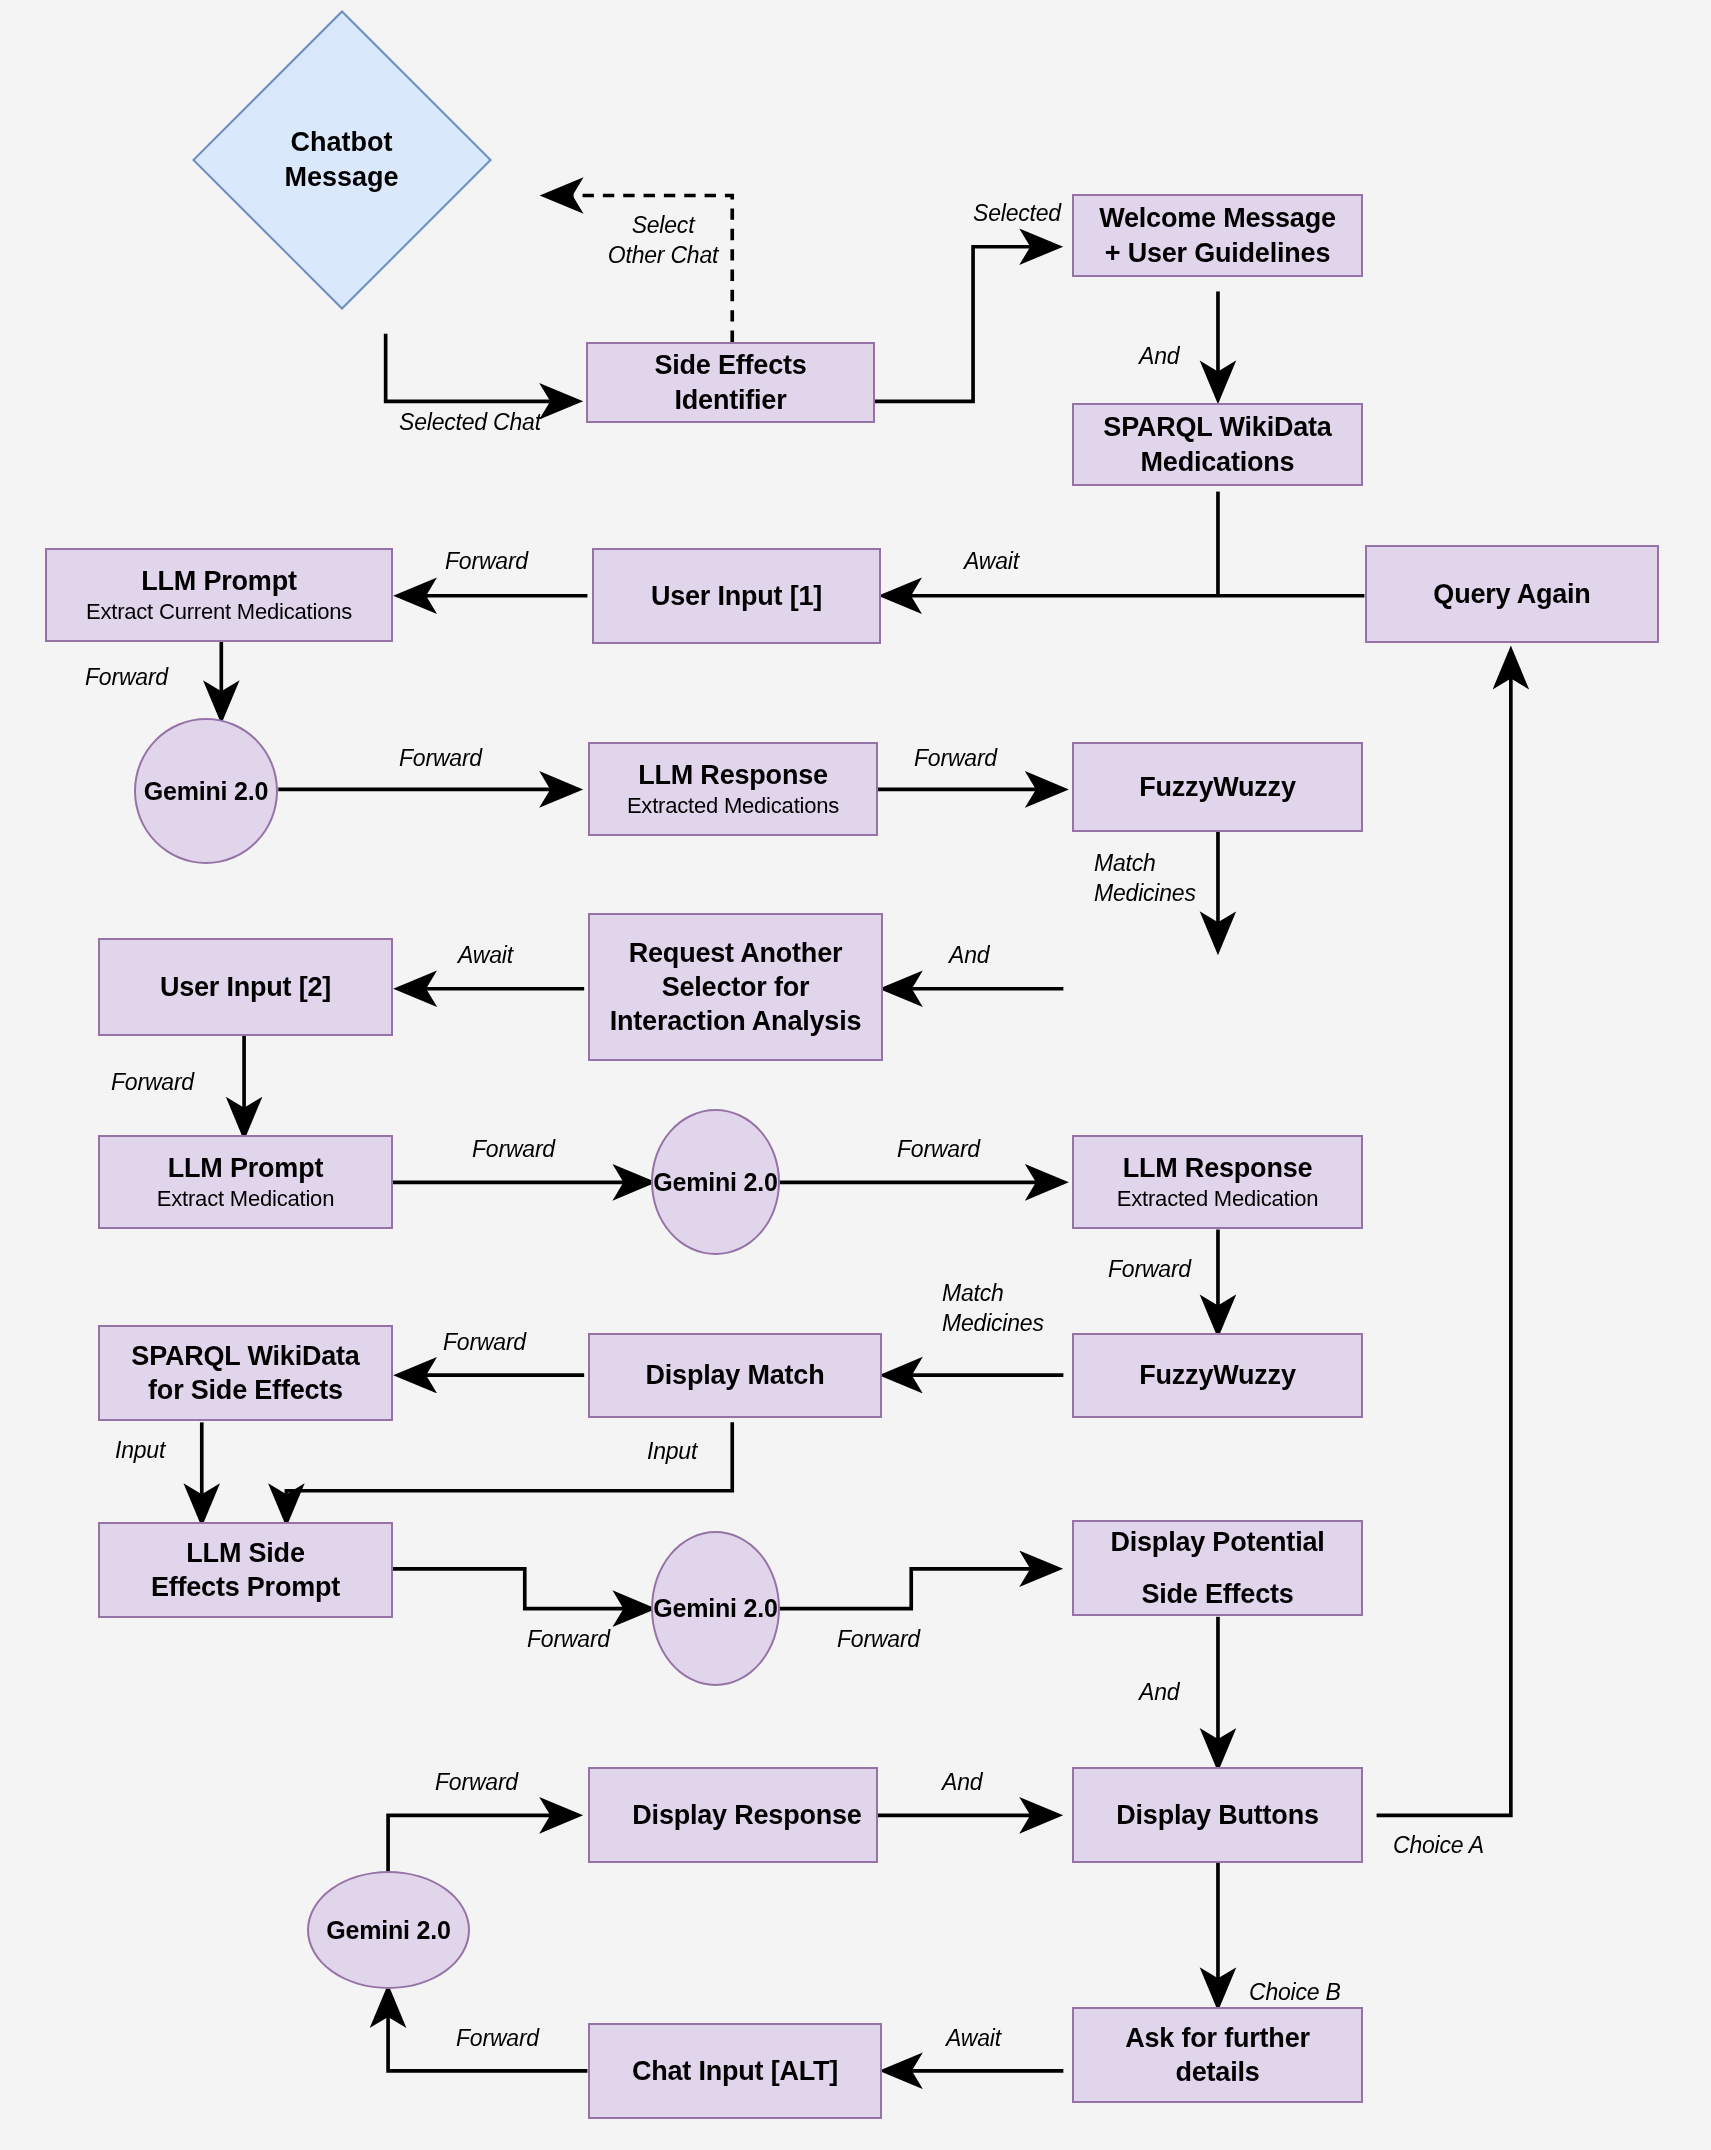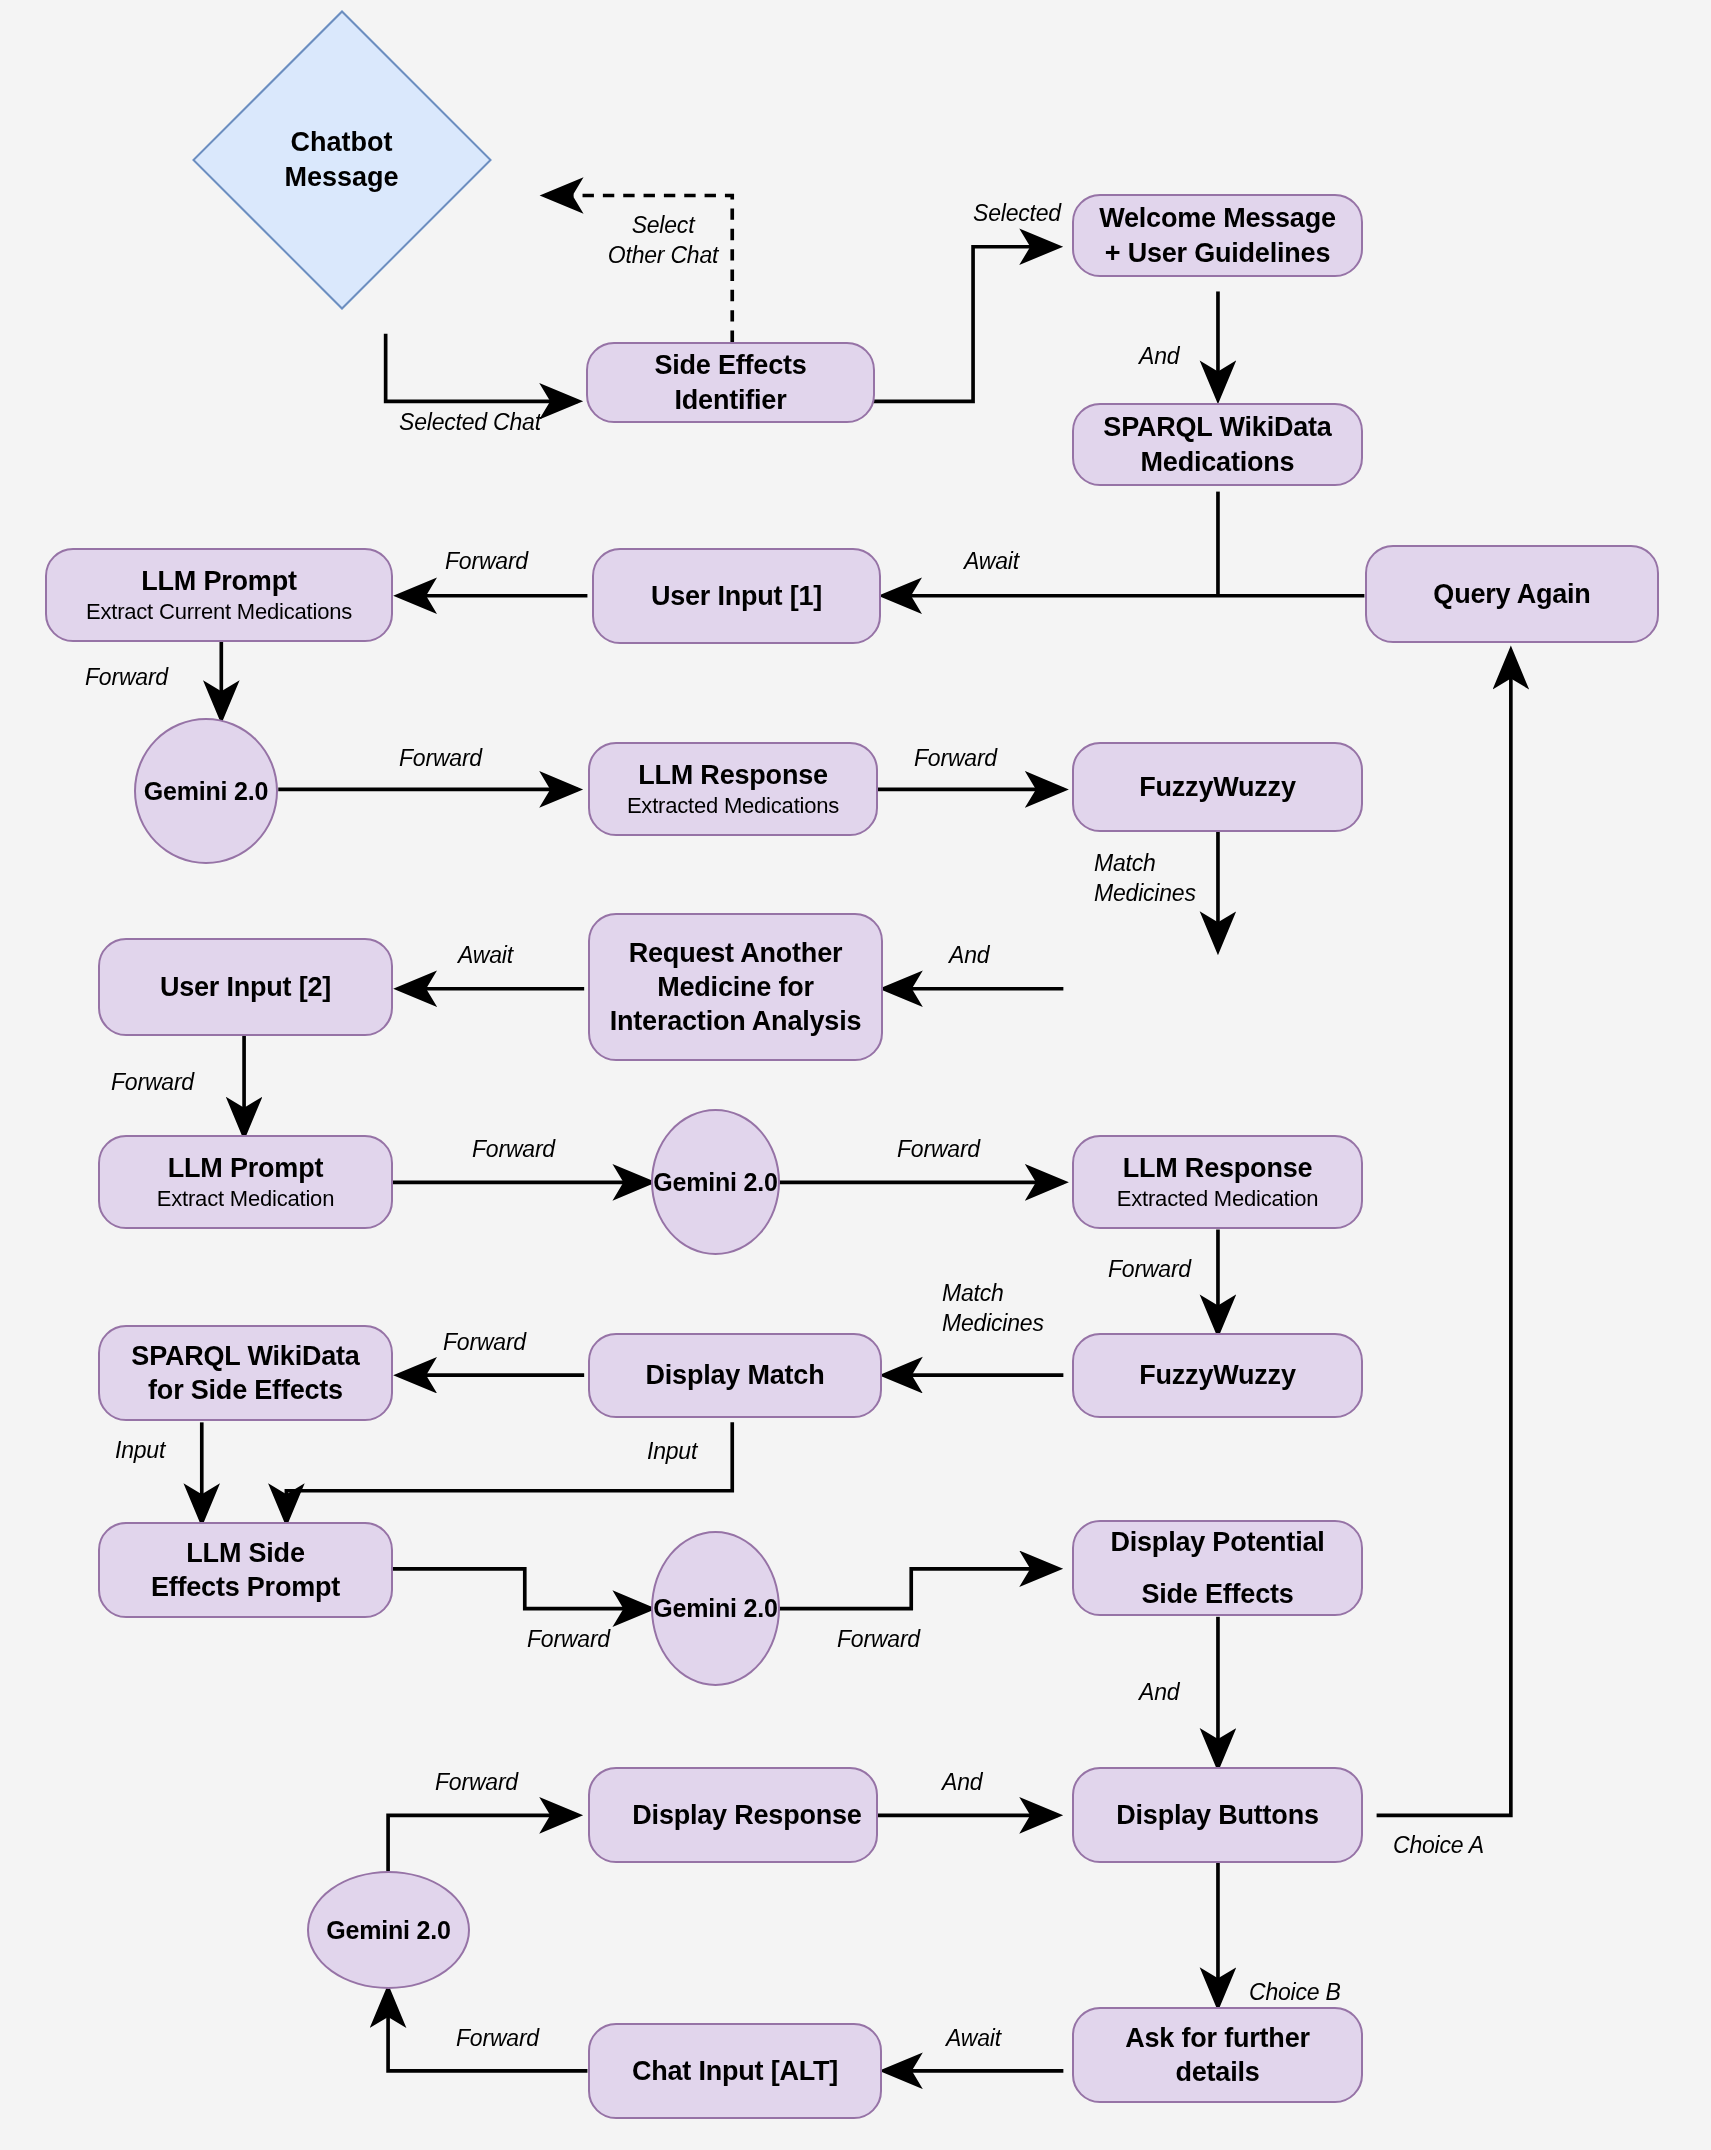--- a/index.html
+++ b/index.html
@@ -1,20 +1,20 @@
 <!DOCTYPE html>
 <html style="font-size:13px"><head>
 <meta charset="utf-8">
 <style>
   html,body{margin:0;padding:0;background:#f4f4f4;}
   body{font-family:"Liberation Sans",sans-serif;}
   #stage{position:relative;width:1711px;height:2151px;background:#f4f4f4;overflow:hidden;margin-top:8px;}
   svg#wire{position:absolute;left:0;top:0;width:1711px;height:2151px;}
   .node{position:absolute;box-sizing:border-box;display:flex;flex-direction:column;
-        align-items:center;justify-content:center;text-align:center;color:#000;border-radius:28px;}
+        align-items:center;justify-content:center;text-align:center;color:#000;}
   .box{background:#e1d5ec;border:2.4px solid #9673a6;}
   .ellipse{background:#e1d5ec;border:2.4px solid #9673a6;border-radius:50%;}
   .diamond-wrap{position:absolute;}
   .diamond-shape{position:absolute;left:0;top:0;width:100%;height:100%;
         background:#dae8fc;border:2.4px solid #6c8ebf;transform:rotate(45deg);box-sizing:border-box;}
   .diamond-label{position:absolute;left:0;top:0;width:100%;height:100%;
         display:flex;flex-direction:column;align-items:center;justify-content:center;
         text-align:center;font-weight:bold;font-size:27px;line-height:1.28;color:#000;}
   .t1{font-weight:bold;font-size:27px;line-height:1.26;letter-spacing:-0.2px;}
   .t2{font-weight:normal;font-size:22px;line-height:1.26;letter-spacing:-0.2px;}
@@ -142,21 +142,21 @@
   <div class="t2">Extracted Medications</div>
 </div>
 
 <div class="node box" style="left:1072px;top:734px;width:291px;height:90px;">
   <div class="t1">FuzzyWuzzy</div>
 </div>
 
 
 <div class="node box" style="left:588px;top:905px;width:295px;height:148px;">
   <div class="t1">Request Another</div>
-  <div class="t1">Medicine for</div>
+  <div class="t1">Selector for</div>
   <div class="t1">Interaction Analysis</div>
 </div>
 
 <div class="node box" style="left:98px;top:930px;width:295px;height:98px;">
   <div class="t1">User Input [2]</div>
 </div>
 
 <div class="node box" style="left:98px;top:1127px;width:295px;height:94px;">
   <div class="t1">LLM Prompt</div>
   <div class="t2">Extract Medication</div>

